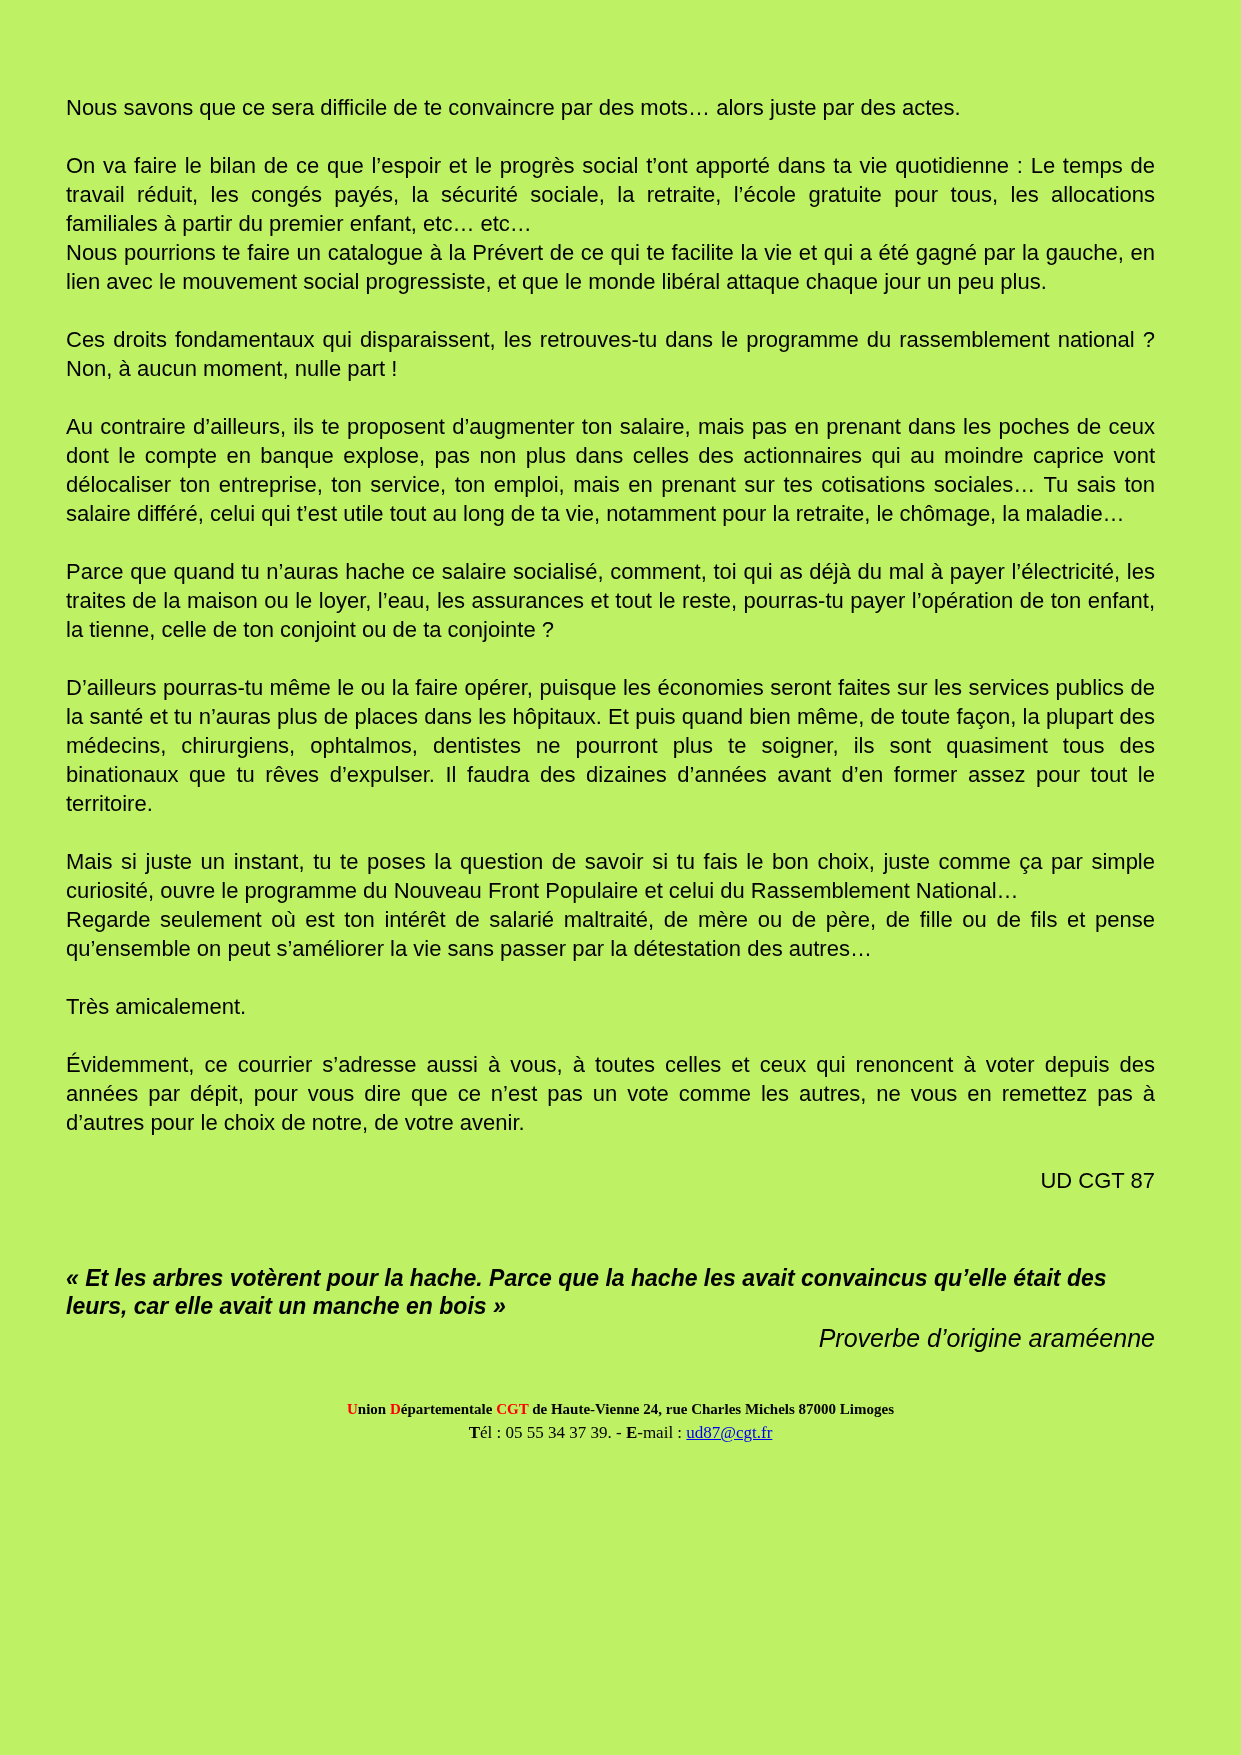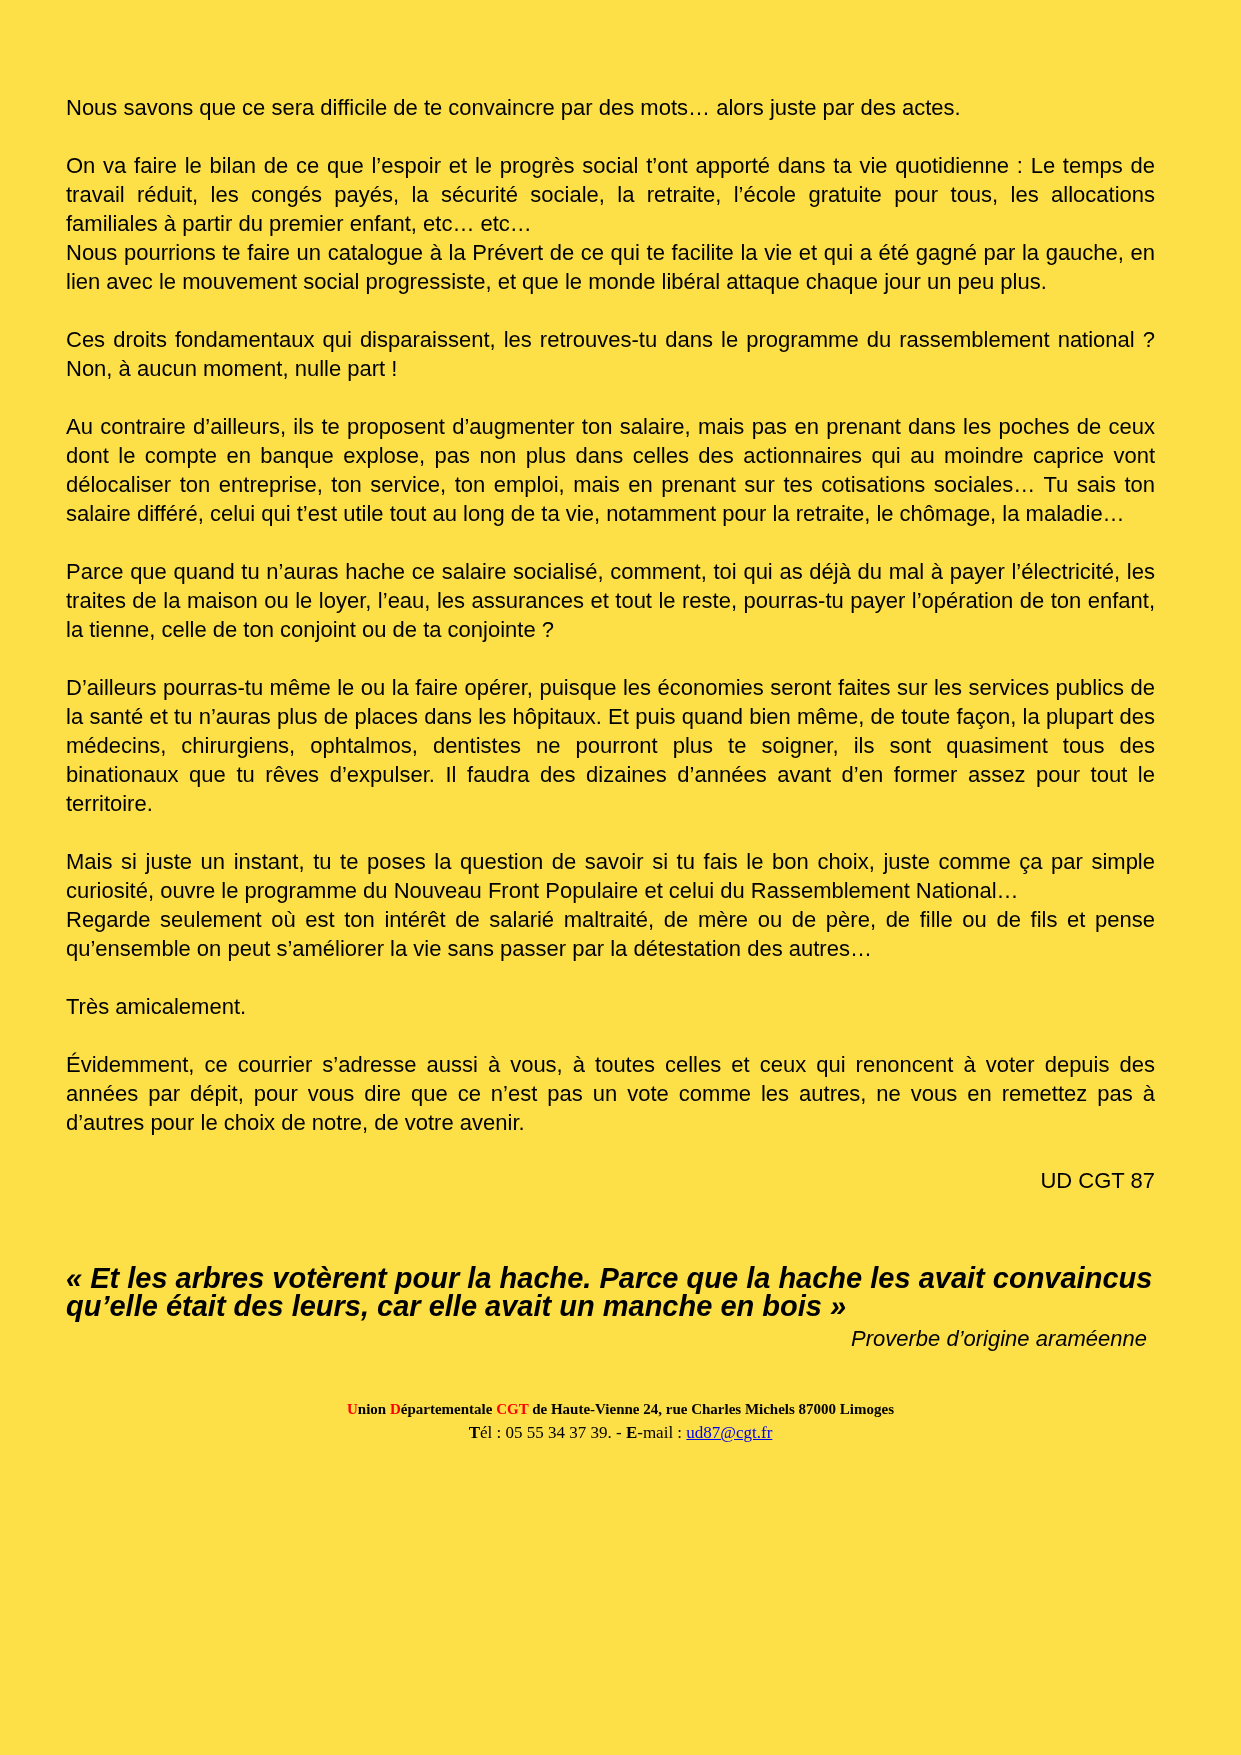--- a/index.html
+++ b/index.html
@@ -1,49 +1,49 @@
 <!DOCTYPE html>
 <html lang="fr"><head>
 <meta charset="utf-8">
 <style>
   html, body { margin: 0; padding: 0; background: #ffffff; }
   .page {
     position: relative;
     width: 1241px;
     height: 1755px;
     box-sizing: border-box;
-    background: #fde047;
+    background: #bef264;
     color: #000000;
     padding: 93px 86px 0 66px;
     font-family: "Liberation Sans", sans-serif;
     overflow: hidden;
   }
   .letter-body p {
     margin: 0;
     font-size: 22px;
     line-height: 29px;
     text-align: justify;
   }
   .letter-body p.sp { margin-bottom: 29px; }
   p.signature {
     margin-left: 739px;
     text-align: right;
   }
   .quote-block { margin-top: 69px; }
   .quote-text {
     margin: 0;
-    font-size: 29px;
+    font-size: 23px;
     line-height: 28px;
     font-weight: bold;
     font-style: italic;
     text-align: left;
   }
   .quote-attribution {
-    margin: 4px 8px 0 0;
-    font-size: 22px;
+    margin: 4px 0 0 0;
+    font-size: 25px;
     line-height: 29px;
     font-style: italic;
     text-align: right;
   }
   .footer {
     margin: 45px -86px 0 -66px; 
     text-align: center;
     font-family: "Liberation Serif", serif;
   }
   .footer-line1 {

